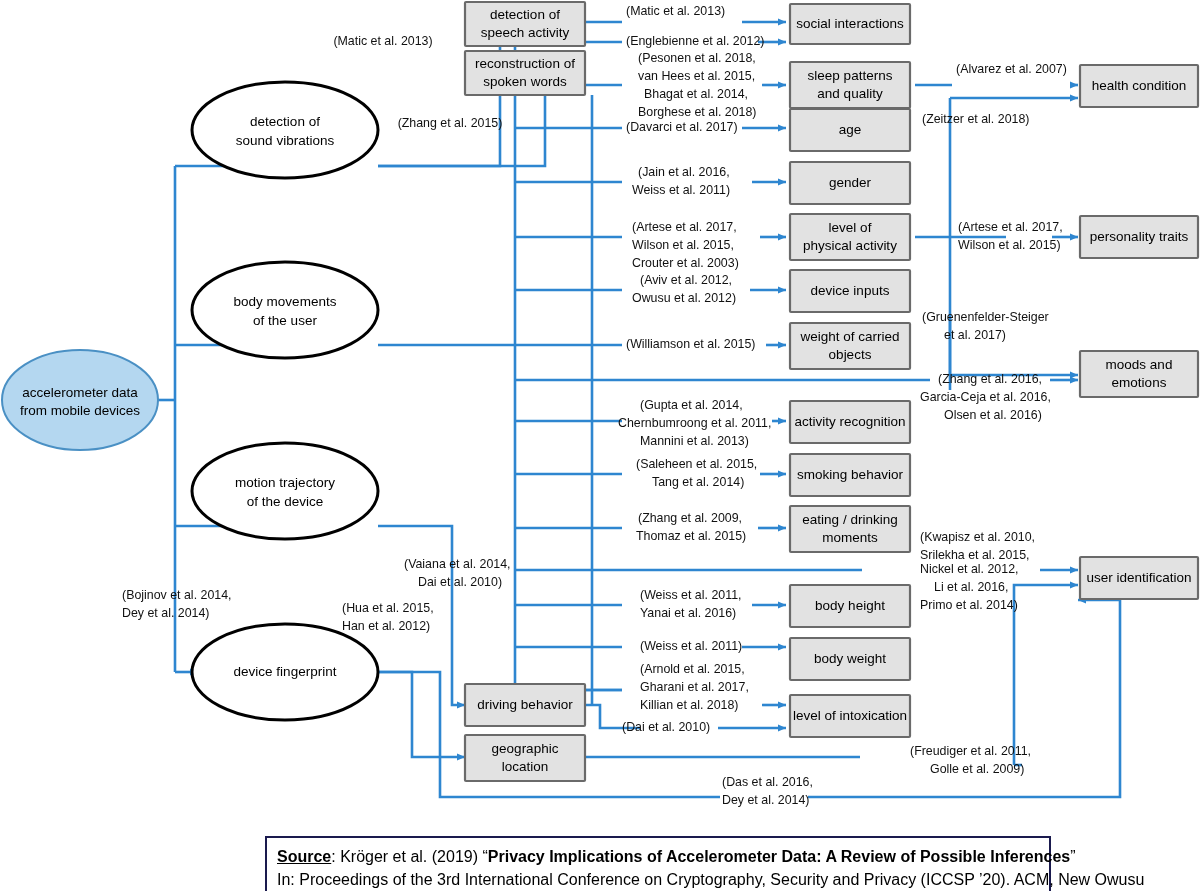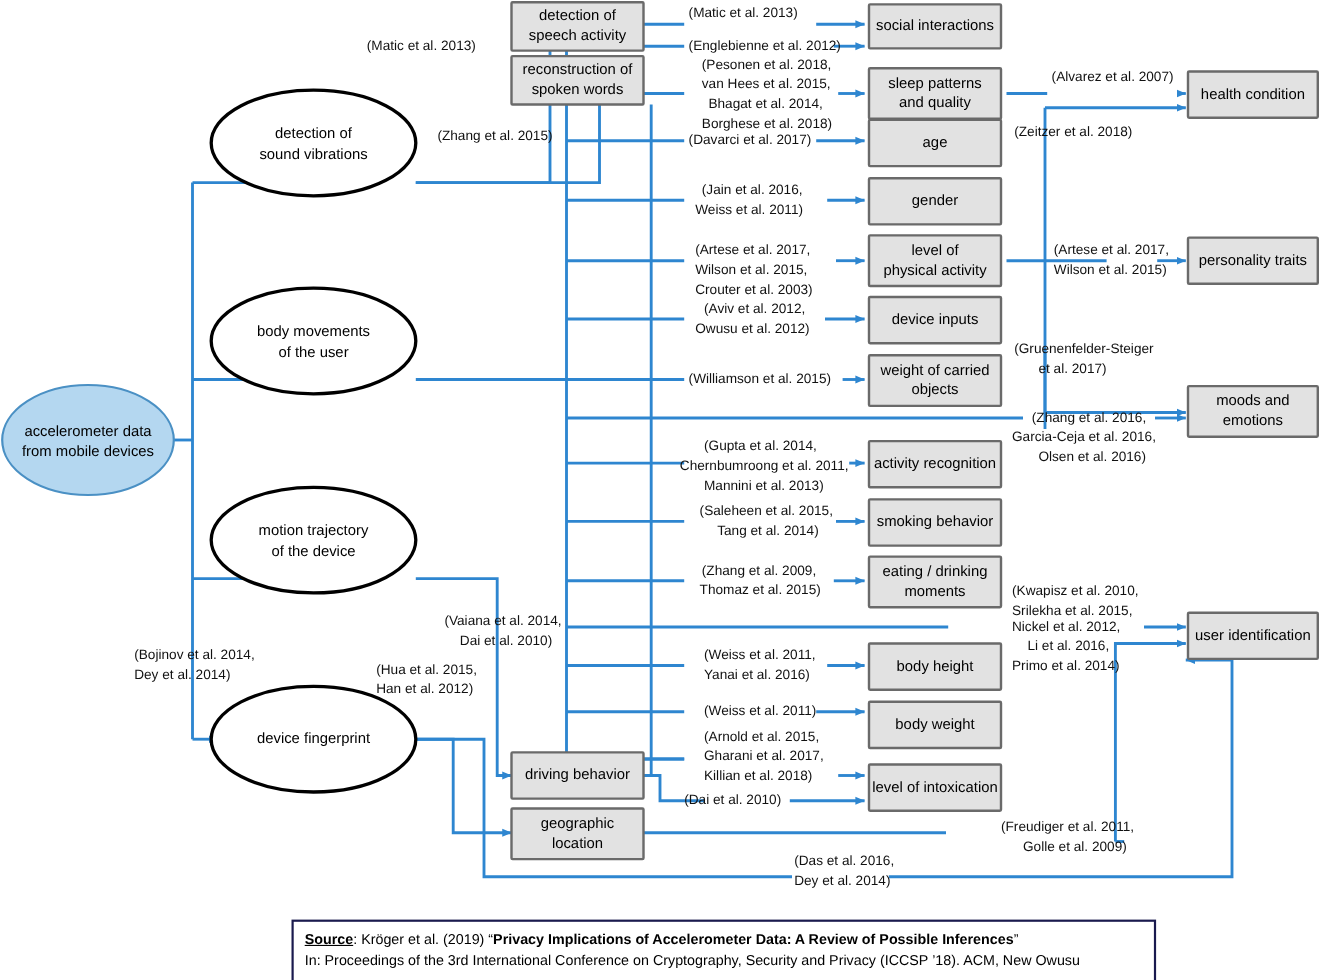--- a/index.html
+++ b/index.html
@@ -11,21 +11,21 @@
   .ellipse-blue{fill:#b4d7f0;stroke:#4a90c4;stroke-width:2;}
   .edge{fill:none;stroke:#2E86D0;stroke-width:2.6;stroke-linejoin:miter;stroke-linecap:butt;}
   .dotline{fill:none;stroke:#cfe3f2;stroke-width:2.2;stroke-dasharray:1.5 2.5;}
   .boxlabel{font-family:"Liberation Sans",sans-serif;font-size:13.5px;fill:#000;text-anchor:middle;dominant-baseline:middle;}
   .ellipselabel{font-family:"Liberation Sans",sans-serif;font-size:13.5px;fill:#000;text-anchor:middle;dominant-baseline:middle;}
   .cite{font-family:"Liberation Sans",sans-serif;font-size:12.4px;fill:#111;dominant-baseline:middle;}
   .cite.mid{text-anchor:middle;}
   .cite.start{text-anchor:start;}
   #srcbox{position:absolute;left:265px;top:836px;width:786px;box-sizing:border-box;
           border:2px solid #1a1a4e;background:#fff;padding:7px 10px 8px 10px;}
-  #srcbox .l1,#srcbox .l2{font-size:13px;color:#000;line-height:1.45;white-space:nowrap;}
+  #srcbox .l1,#srcbox .l2{font-size:16px;color:#000;line-height:1.45;white-space:nowrap;}
   .u{text-decoration:underline;font-weight:bold;}
   .b{font-weight:bold;}
   .i{}
 </style>
 </head>
 <body>
 
 <div id="stage">
 
   <svg id="diagram" viewBox="0 0 1200 891">
@@ -378,17 +378,17 @@
     <g>
       <path class="edge" d="M440,640 V757 H465" marker-end="url(#arw)" style="display:none"></path>
     </g>
   </svg>
 
   <div id="srcbox">
     <div class="l1">
       <span class="u">Source</span><span>:</span><span> Kröger et al. (2019) </span><span>“</span><span class="b">Privacy Implications of Accelerometer Data: A Review of Possible Inferences</span><span>”</span>
     </div>
     <div class="l2">
-      <span class="i">In</span><span>: </span><span class="i">Proceedings of the 3rd International Conference on Cryptography, Security and Privacy (ICCSP ’18)</span><span>. ACM, New Owusu</span>
+      <span class="i">In</span><span>: </span><span class="i">Proceedings of the 3rd International Conference on Cryptography, Security and Privacy (ICCSP ’20)</span><span>. ACM, New Owusu</span>
     </div>
   </div>
 
 </div>
 
 </body></html>

